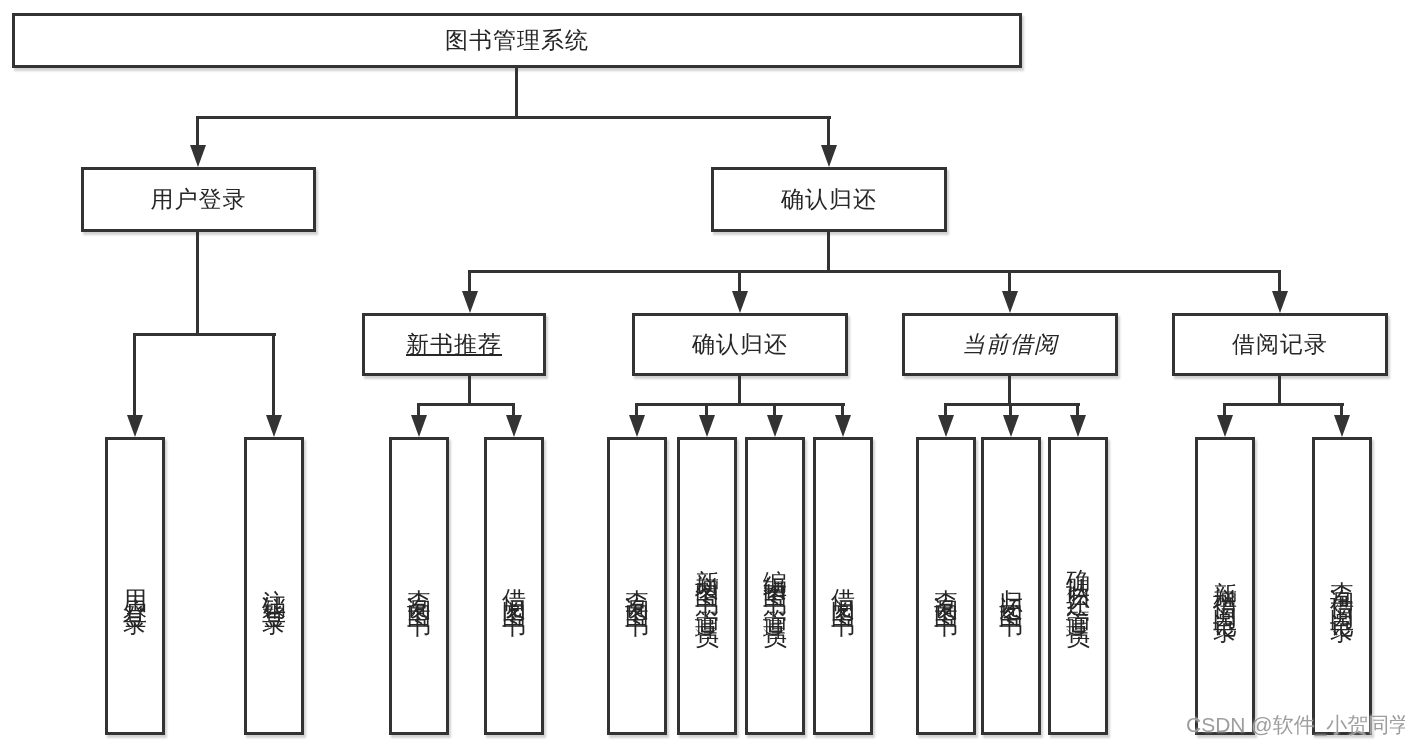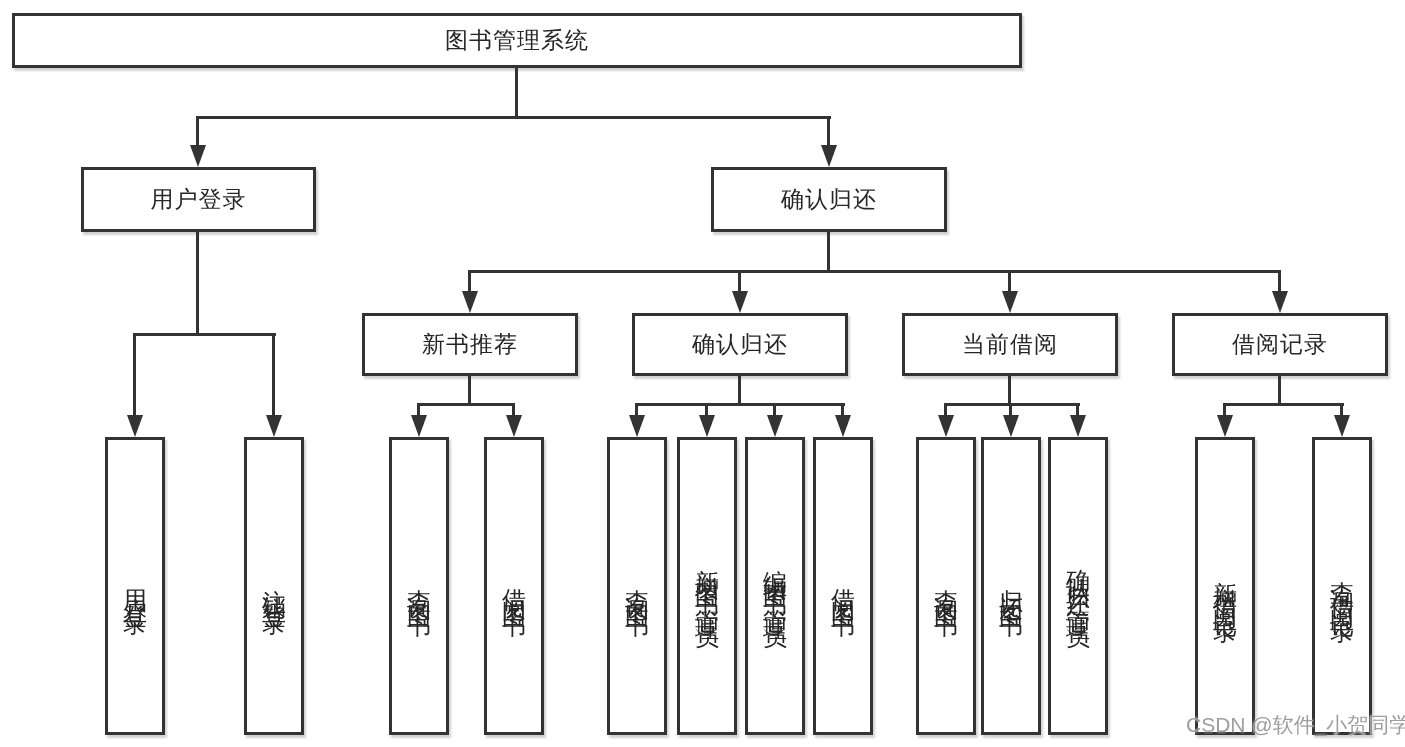--- a/index.html
+++ b/index.html
@@ -100,27 +100,27 @@
   <div class="line" style="left:468px; top:270px; width:813px; height:3px;"></div>
   <div class="line" style="left:468px; top:273px; width:3px; height:18px;"></div>
   <div class="arrow" style="left:462px; top:291px;"></div>
   <div class="line" style="left:738px; top:273px; width:3px; height:18px;"></div>
   <div class="arrow" style="left:732px; top:291px;"></div>
   <div class="line" style="left:1008px; top:273px; width:3px; height:18px;"></div>
   <div class="arrow" style="left:1002px; top:291px;"></div>
   <div class="line" style="left:1278px; top:273px; width:3px; height:18px;"></div>
   <div class="arrow" style="left:1272px; top:291px;"></div>
 
-  <div class="box" style="left:362px; top:313px; width:216px; height:63px;">
+  <div class="box" style="left:362px; top:313px; width:184px; height:63px;text-decoration:underline;">
     <span class="hlabel">新书推荐</span>
   </div>
   <div class="box" style="left:632px; top:313px; width:216px; height:63px;">
     <span class="hlabel">确认归还</span>
   </div>
-  <div class="box" style="left:902px; top:313px; width:216px; height:63px;">
+  <div class="box" style="left:902px; top:313px; width:216px; height:63px;font-style:italic;">
     <span class="hlabel">当前借阅</span>
   </div>
   <div class="box" style="left:1172px; top:313px; width:216px; height:63px;">
     <span class="hlabel">借阅记录</span>
   </div>
 
   <div class="line" style="left:468px; top:376px; width:3px; height:29px;"></div>
   <div class="line" style="left:417px; top:403px; width:98px; height:3px;"></div>
   <div class="line" style="left:417px; top:404px; width:3px; height:11px;"></div>
   <div class="arrow" style="left:411px; top:415px;"></div>

